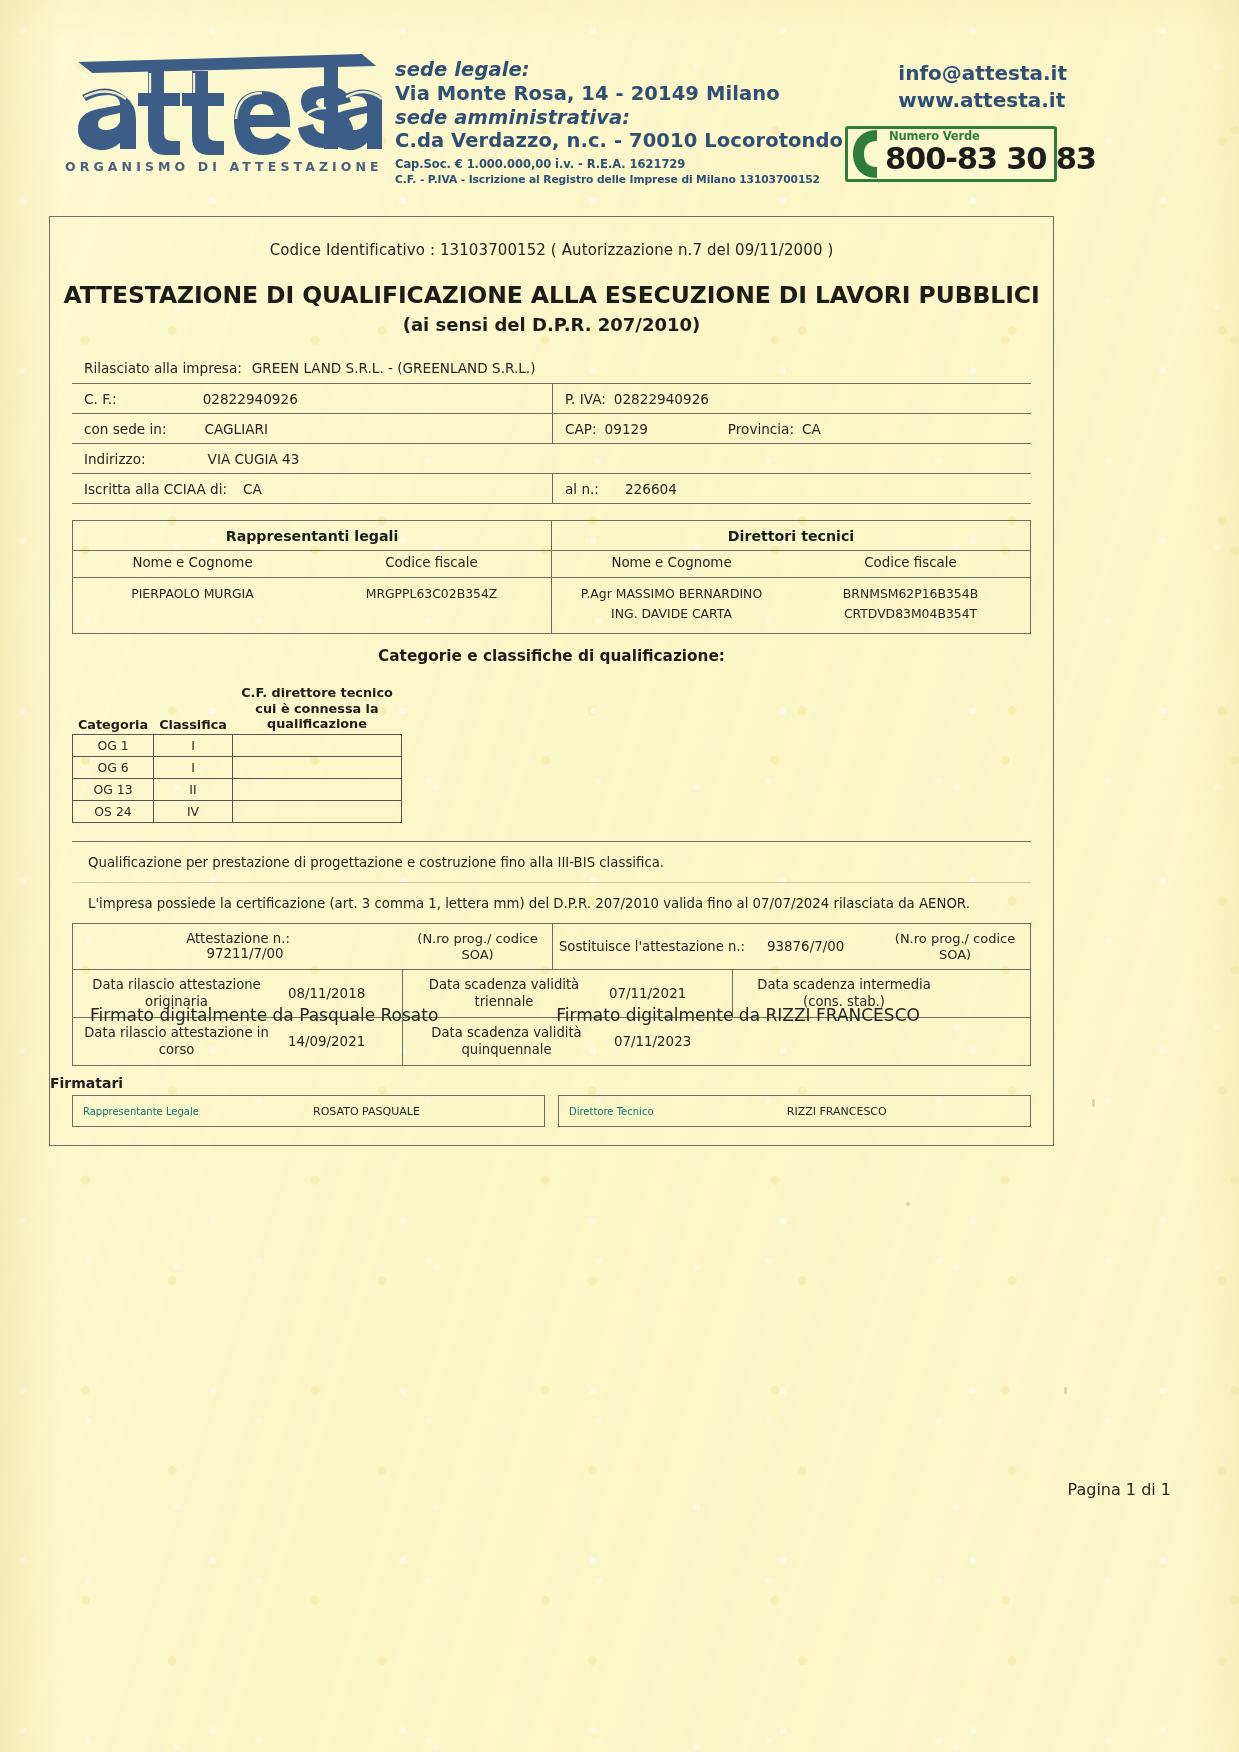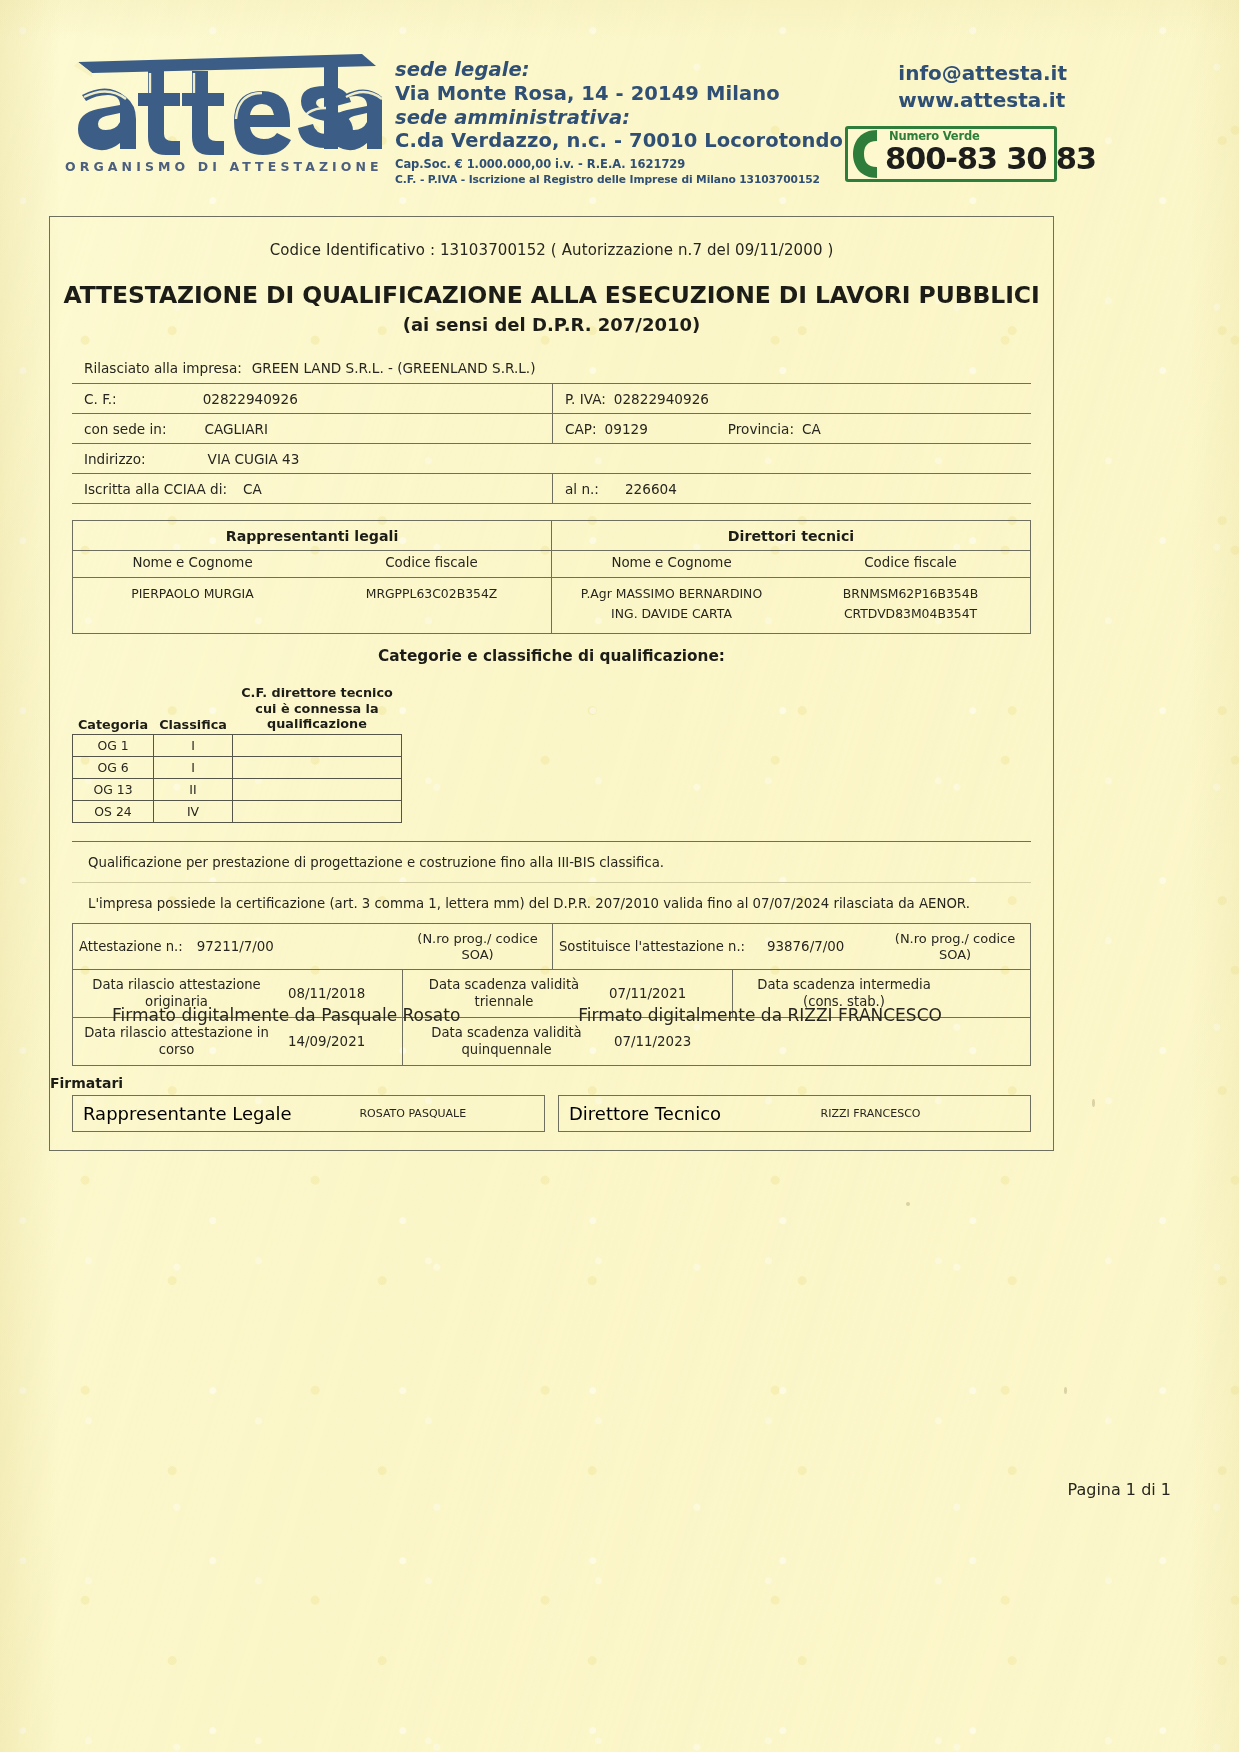--- a/index.html
+++ b/index.html
@@ -395,42 +395,42 @@
   }
   .sig-box {
     flex: 1;
     border: 1.4px solid #6f6f5f;
     display: flex;
     align-items: center;
     padding: 7px 10px;
     box-sizing: border-box;
     min-height: 32px;
   }
-  .sig-role { font-size: 18px; color: #000000; }
+  .sig-role { font-size: 10px; color: #0f766e; }
   .sig-name {
     flex: 1;
     text-align: center;
     font-size: 11px;
     color: #26261f;
   }
 
   .digital-sigs {
     position: absolute;
     left: 49px;
     top: 1005px;
     width: 1005px;
     display: flex;
     z-index: 5;
   }
   .dsig {
     font-size: 17px;
     color: #26261f;
     font-family: "DejaVu Sans", sans-serif;
   }
-  .dsig.one { margin-left: 63px; }
+  .dsig.one { margin-left: 41px; }
   .dsig.two { margin-left: 118px; }
 
   .page-num {
     position: absolute;
     right: 68px;
     top: 1480px;
     font-size: 16px;
     color: #26261f;
     z-index: 5;
   }
@@ -634,21 +634,21 @@
       </div>
     </div>
 
     <div class="notes">
       <div class="note-line">Qualificazione per prestazione di progettazione e costruzione fino alla III-BIS classifica.</div>
       <div class="note-line second">L'impresa possiede la certificazione (art. 3 comma 1, lettera mm) del D.P.R. 207/2010 valida fino al 07/07/2024 rilasciata da AENOR.</div>
     </div>
 
     <div class="att">
       <div class="att-row">
-        <div class="att-cell" style="width:330px;">
+        <div class="att-cell" style="width:330px;flex-direction:column;">
           <span>Attestazione n.:</span>
           <span class="att-val" style="margin-left:14px;">97211/7/00</span>
         </div>
         <div class="att-cell bd" style="width:150px; justify-content:center;">
           <span class="soa-note">(N.ro prog./ codice SOA)</span>
         </div>
         <div class="att-cell" style="flex:1;">
           <span>Sostituisce l'attestazione n.:</span>
           <span class="att-val" style="margin-left:22px;">93876/7/00</span>
         </div>

